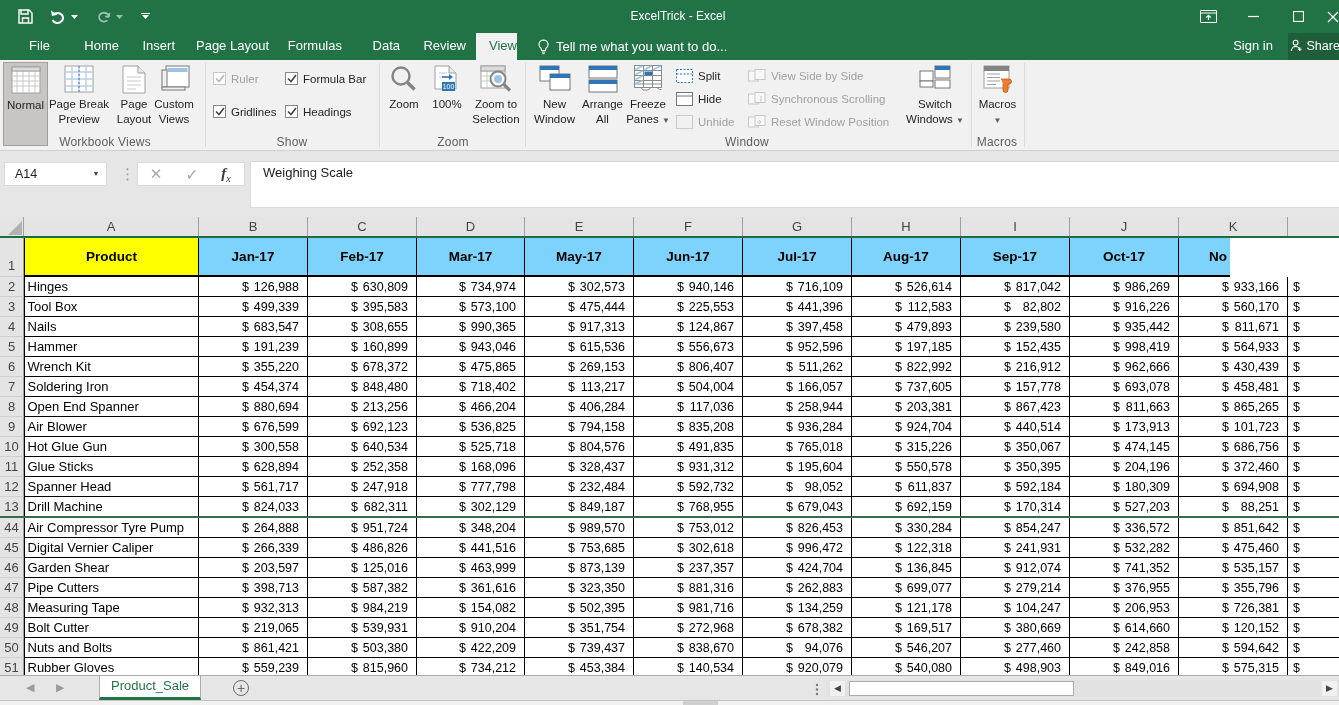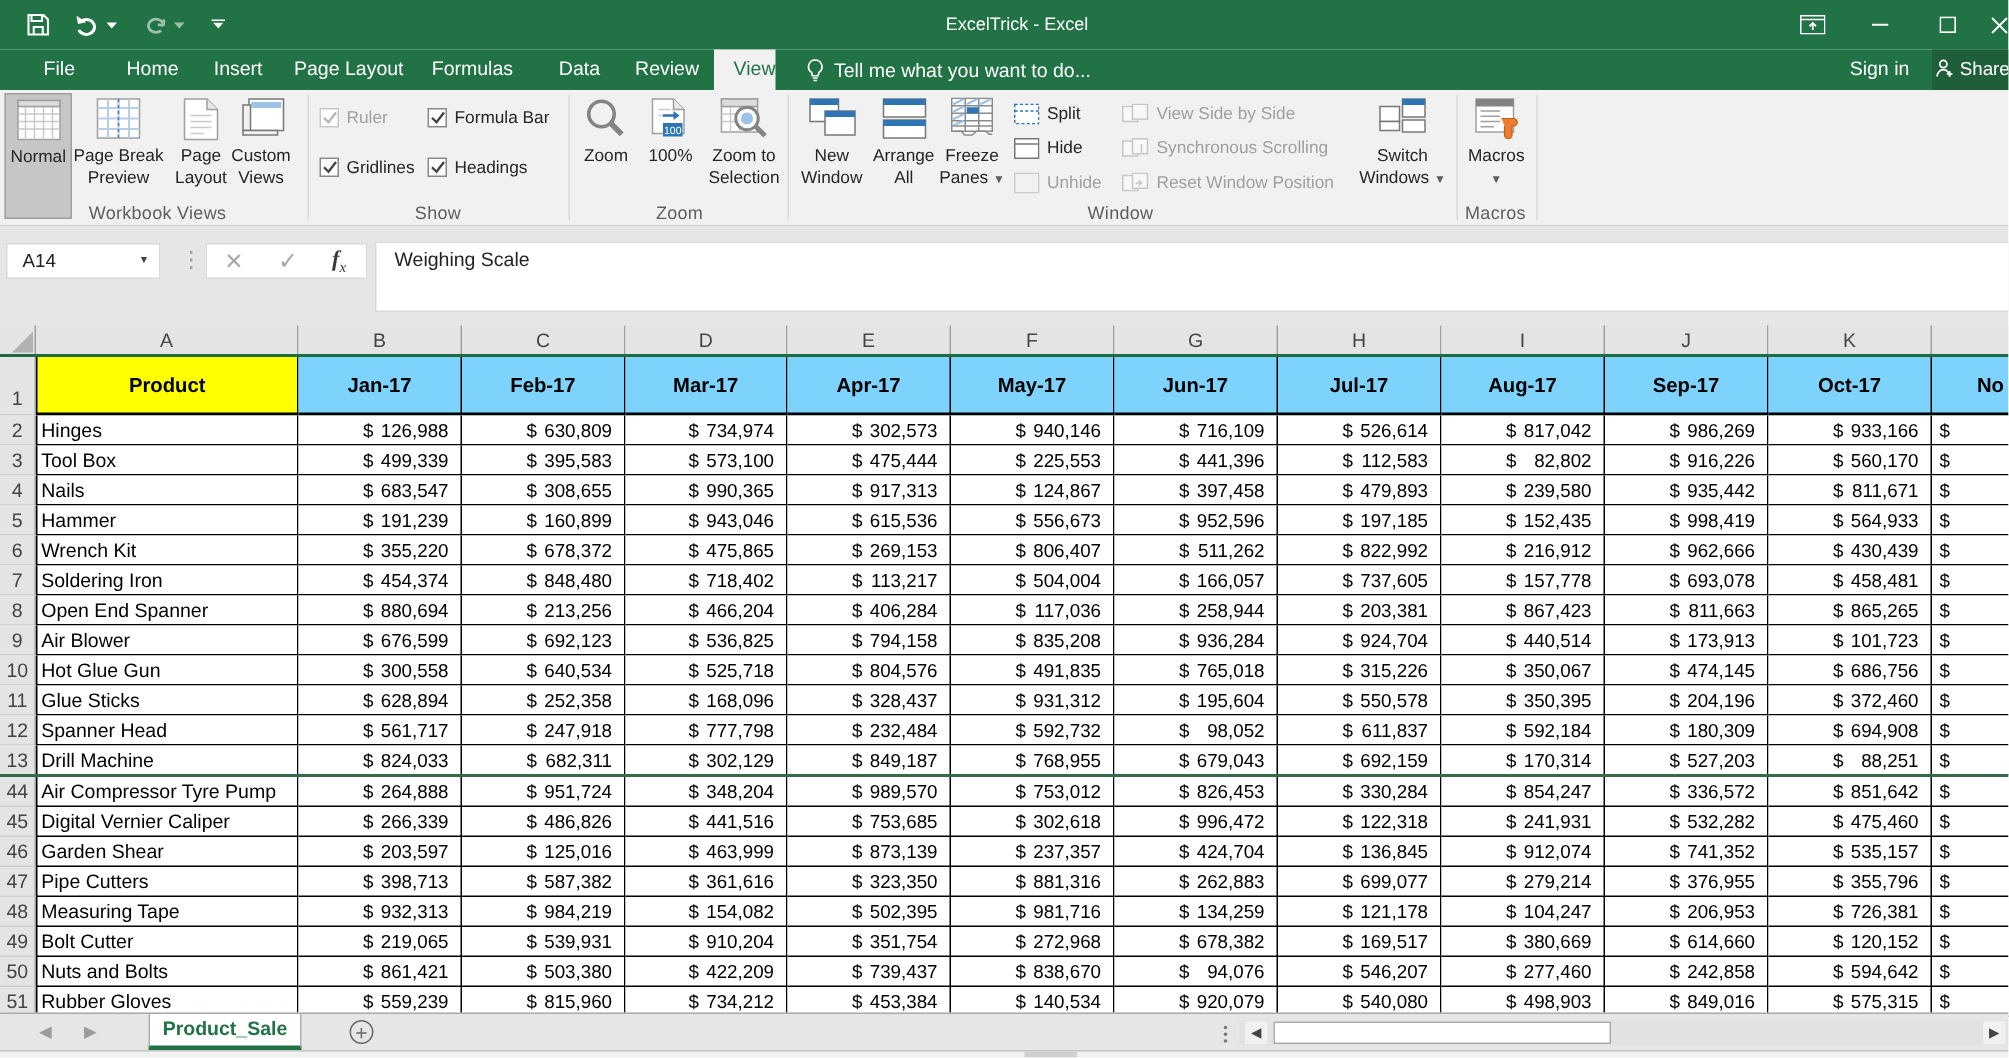--- a/index.html
+++ b/index.html
@@ -55,21 +55,21 @@
 .ca{width:175px;background:#fff;border-left:1px solid #000;border-right:1px solid #000;border-bottom:1px solid #000;font-size:13px;color:#000;display:flex;align-items:center;padding-left:2.5px}
 .cv{background:#fff;border-right:1px solid #000;border-bottom:1px solid #000;font-size:12.5px;color:#000;display:flex;align-items:center;justify-content:flex-end;width:109px}
 .row .cv:nth-child(5){width:108px}
 .row .cl{width:51px;border-right:none;justify-content:flex-start}
 .m{display:flex;justify-content:space-between;width:57px;margin-right:8px}
 .m i,.m b{font-style:normal;font-weight:normal}
 .cl .m{width:auto;margin-right:0;margin-left:5px}
 .freeze{position:absolute;left:0;top:299px;width:1339px;height:2px;background:#37694f;z-index:5}
 
 .tabbar{position:absolute;left:0;top:675px;width:1339px;height:25px;background:#e6e6e6;border-top:1px solid #ababab;z-index:10}
-.sheettab{position:absolute;left:99px;top:0;width:102px;height:24px;background:#fff;border-left:1px solid #ababab;border-right:1px solid #ababab;border-bottom:3px solid #217346;color:#217346;font-weight:bold;font-size:13px;text-align:center;line-height:20px}
+.sheettab{position:absolute;left:99px;top:0;width:102px;height:24px;background:#fff;border-left:1px solid #ababab;border-right:1px solid #ababab;border-bottom:3px solid #217346;color:#217346;font-weight:normal;font-size:13px;text-align:center;line-height:20px}
 .navarr{position:absolute;top:5px;color:#9b9b9b;font-size:11px}
 .plus{position:absolute;left:233px;top:4px;width:16px;height:16px;border:1px solid #6a6a6a;border-radius:50%;color:#6a6a6a;font-size:14px;line-height:14px;text-align:center}
 .hscroll{position:absolute;left:826px;top:4px;width:513px;height:17px;background:#e2e2e2}
 .harrow{position:absolute;top:1px;width:15px;height:15px;background:#f1f1f1;color:#444;text-align:center;line-height:15px;font-size:9px}
 .hthumb{position:absolute;left:23px;top:1px;width:225px;height:15px;background:#fff;border:1px solid #ababab}
 .bstrip{position:absolute;left:0;top:700px;width:1339px;height:5px;background:#f1f1f1;border-top:1px solid #c4c4c4;z-index:11}
 .bnub{position:absolute;left:683px;top:701px;width:35px;height:4px;background:#d0d0d0;z-index:12}
 </style></head>
 <body>
 <div id="app">
@@ -386,21 +386,20 @@
         <div class="hc hJ">J</div>
         <div class="hc hK">K</div>
         <div class="hc hL"></div>
       </div>
  <div class="yrow">
         <div class="rn r1">1</div>
         <div class="ya">Product</div>
         <div class="yc">Jan-17</div>
         <div class="yc">Feb-17</div>
         <div class="yc">Mar-17</div>
-        <div class="yc">Apr-17</div>
         <div class="yc">May-17</div>
         <div class="yc">Jun-17</div>
         <div class="yc">Jul-17</div>
         <div class="yc">Aug-17</div>
         <div class="yc">Sep-17</div>
         <div class="yc">Oct-17</div>
         <div class="yc yl">No</div>
       </div>
  <div class="rows">
 <div class="row">

